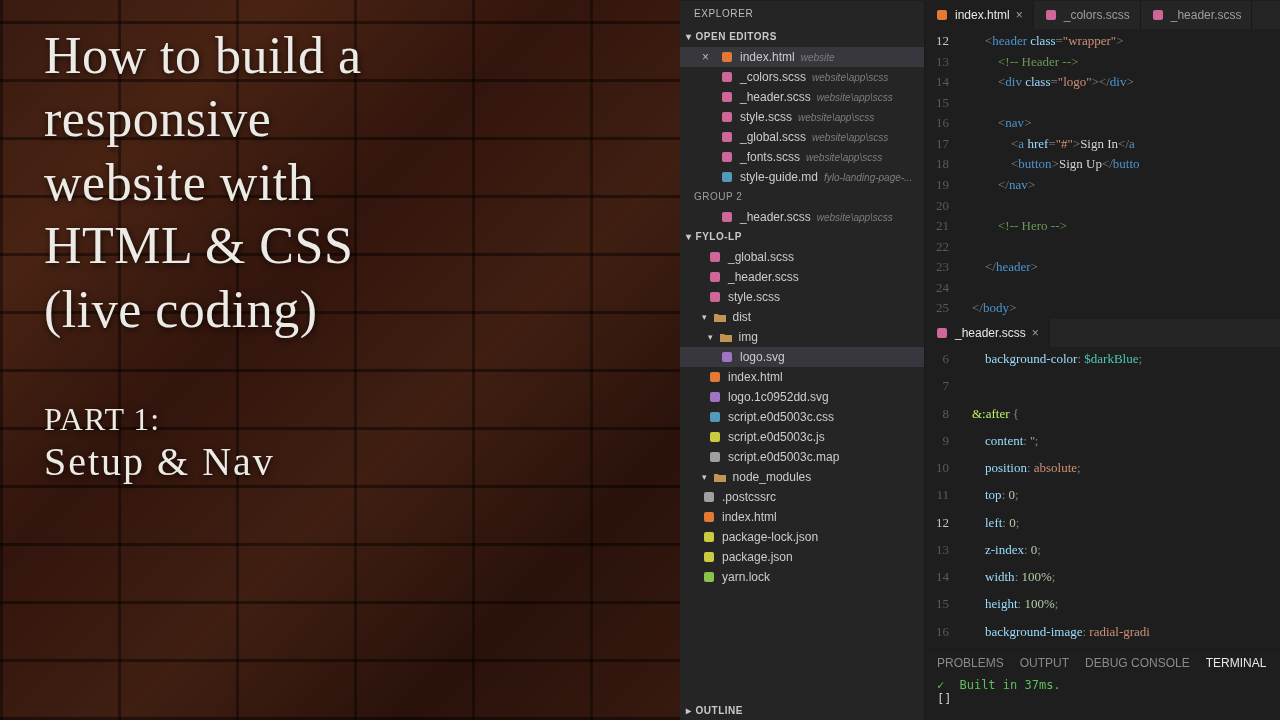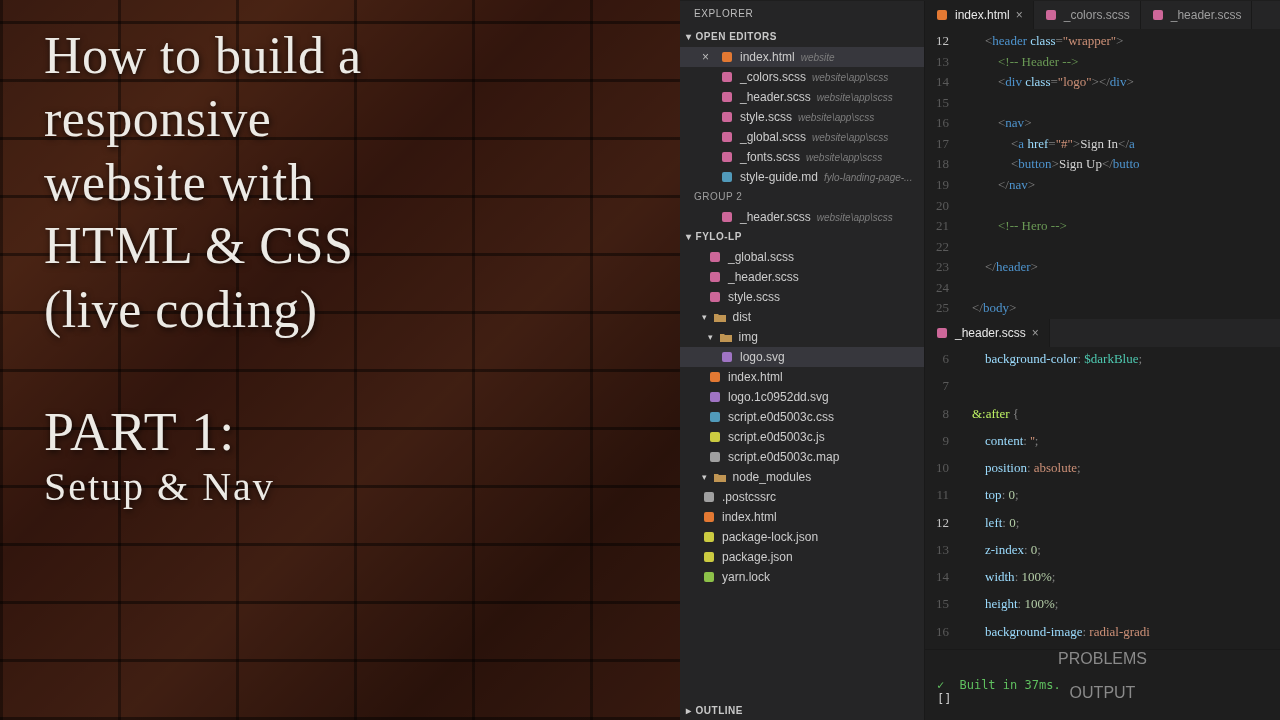--- a/index.html
+++ b/index.html
@@ -17,21 +17,21 @@
       repeating-linear-gradient(90deg, rgba(0,0,0,.4) 0 3px, transparent 3px 118px),
       linear-gradient(135deg, #7e3b24 0%, #a24e2c 20%, #6f2f1c 40%, #8e4429 60%, #5c2817 80%, #7a3822 100%);
     filter: brightness(.45);
   }
   .overlay-text {
     position: absolute; left: 44px; top: 24px; width: 630px; color: #eceae5;
     font-family: Georgia, 'Times New Roman', serif;
     text-shadow: 1px 2px 6px rgba(0,0,0,.7);
   }
   .overlay-text h1 { font-size: 52px; font-weight: 400; line-height: 1.22; letter-spacing: .5px; }
-  .overlay-text h2 { font-size: 54px; font-weight: 400; margin-top: 60px; letter-spacing: 1px; }
+  .overlay-text h2 { font-size: 32px; font-weight: 400; margin-top: 60px; letter-spacing: 1px; }
   .overlay-text h3 { font-size: 40px; font-weight: 400; letter-spacing: 2px; }
 
   .vscode {
     position: absolute; left: 680px; top: 1px; width: 600px; height: 720px;
     background: #1e1e1e; display: flex; font-size: 12px;
     color: #ccc;
   }
   .sidebar {
     width: 245px; height: 100%; background: #252526; display: flex; flex-direction: column;
     border-right: 1px solid #191919;
@@ -91,21 +91,21 @@
   .sel2 { color:#bef264; }
   .prop { color:#9cdcfe; }
   .val { color:#ce9178; }
   .num { color:#b5cea8; }
   .var { color:#4ec9b0; }
   .bottom-panel {
     height: 72px; border-top:1px solid #191919; background:#1e1e1e;
     display:flex; flex-direction:column;
   }
   .bot-tabs { height:26px; display:flex; gap:16px; padding:0 12px; align-items:center;
-    font-size:16px; color:#8a8a8a;flex-direction:column; }
+    font-size:12px; color:#8a8a8a; }
   .bot-tabs .active { color:#e6e6e6; }
   .term { font-family: Consolas, monospace; font-size:12px; padding: 2px 12px; color:#ccc; }
   .term .ok { color:#5fbf5f; }
 </style>
 </head>
 <body>
 
 <div class="brick-bg"></div>
 <div class="overlay-text">
   <h1 style="white-space:pre-line;">How to build a

